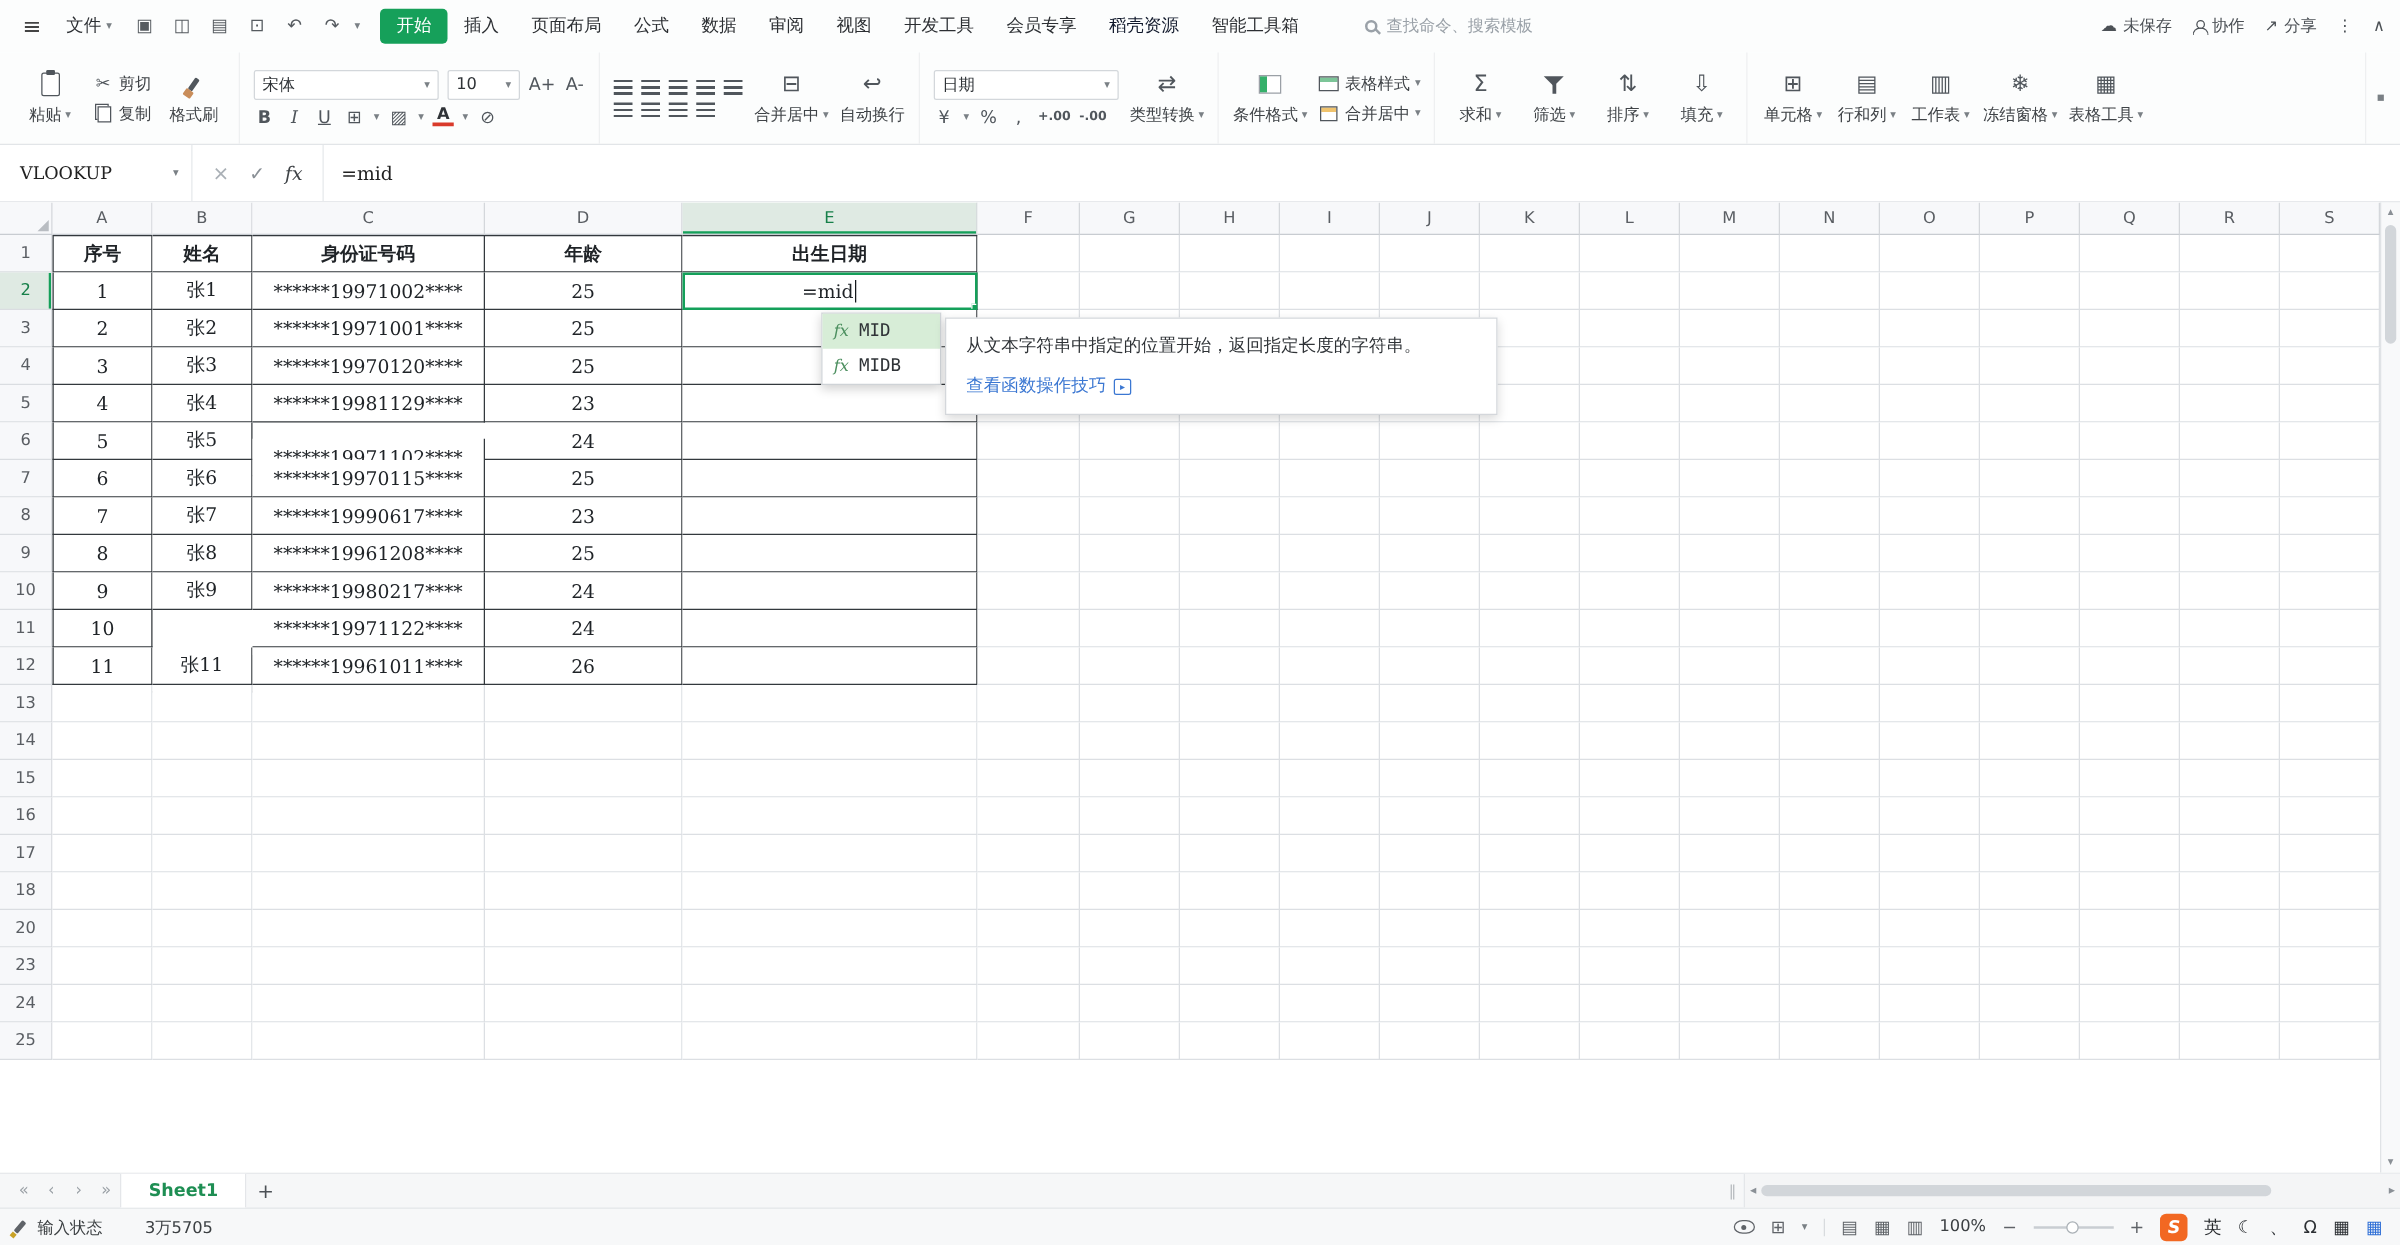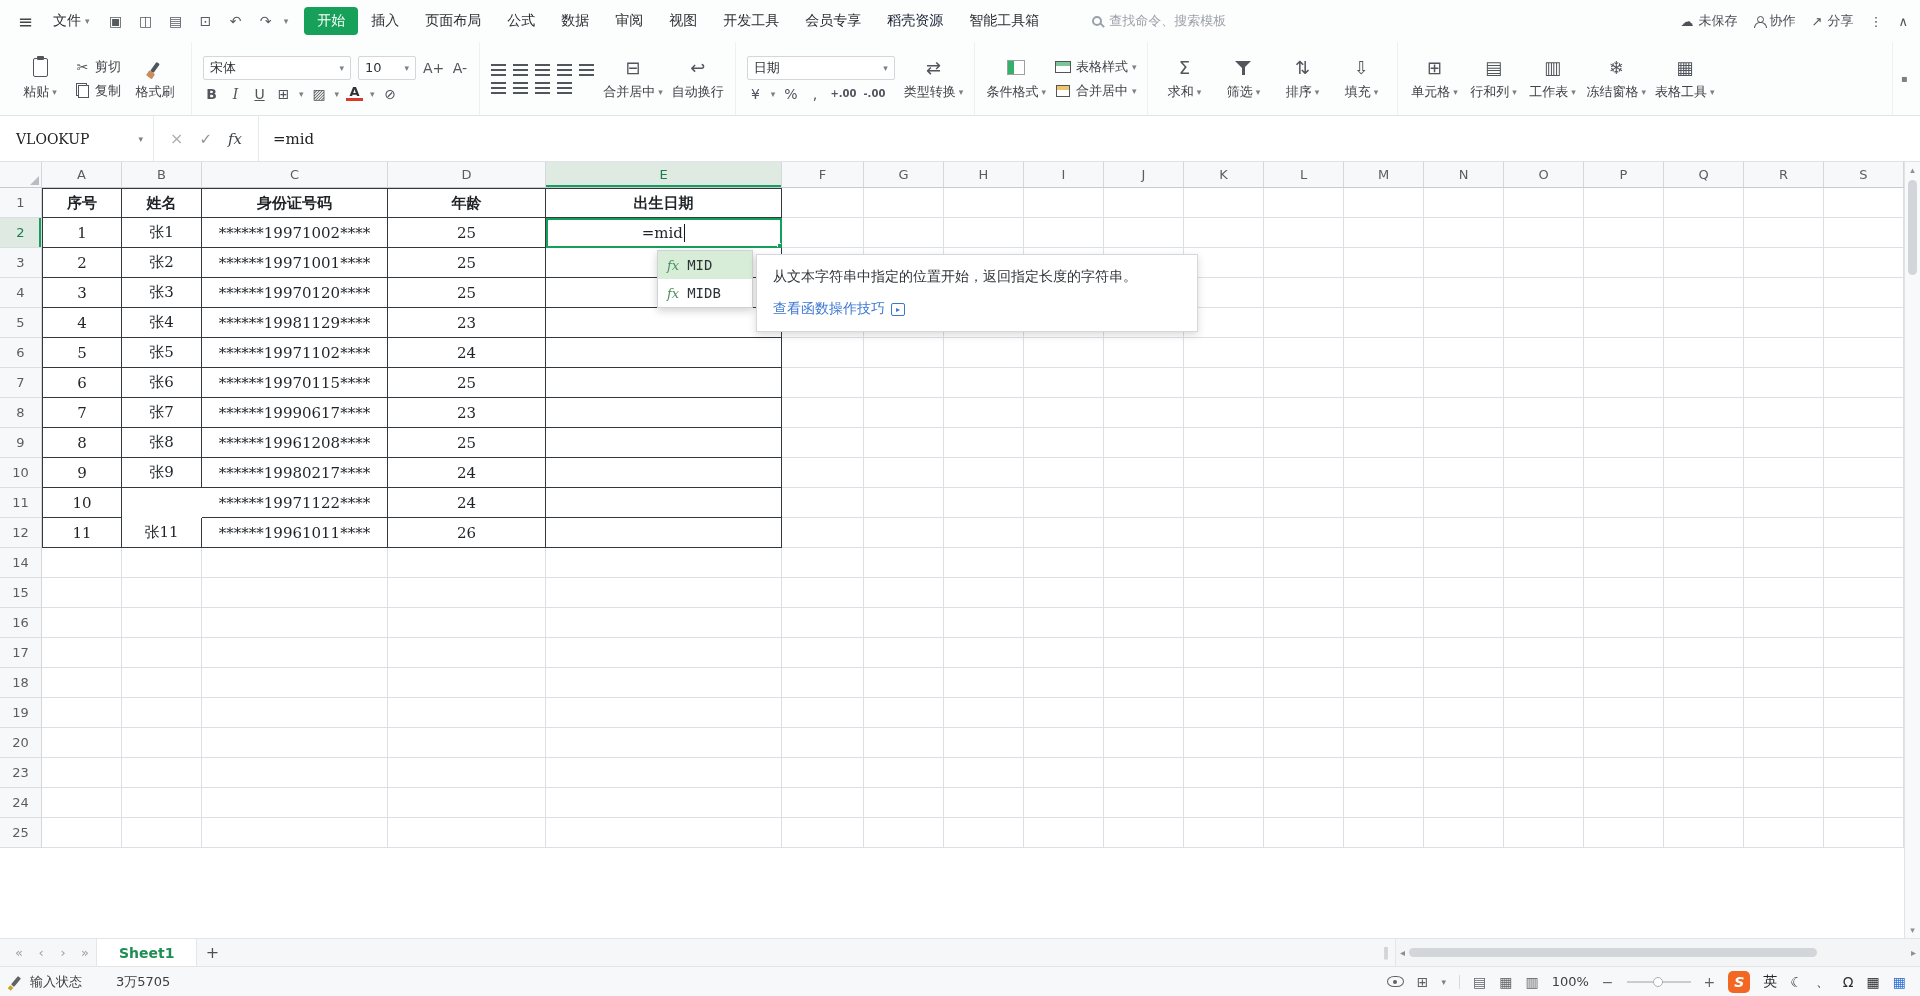--- a/index.html
+++ b/index.html
@@ -546,21 +546,21 @@
           <div class="cell" style="width: 80px;"></div>
           <div class="cell" style="width: 80px;"></div>
           <div class="cell" style="width: 80px;"></div>
           <div class="cell" style="width: 80px;"></div>
           <div class="cell" style="width: 80px;"></div>
         </div>
         <div class="grow">
           <div class="rh">6</div>
           <div class="cell tbl tbl-l" style="width: 80px;">5</div>
           <div class="cell tbl" style="width: 80px;">张5</div>
-          <div class="cell tbl" style="width: 186px;">******19971102****</div>
+          <div class="cell tbl" style="width: 186px; margin-top: 13px;">******19971102****</div>
           <div class="cell tbl" style="width: 158px;">24</div>
           <div class="cell tbl" style="width: 236px;"></div>
           <div class="cell" style="width: 82px;"></div>
           <div class="cell" style="width: 80px;"></div>
           <div class="cell" style="width: 80px;"></div>
           <div class="cell" style="width: 80px;"></div>
           <div class="cell" style="width: 80px;"></div>
           <div class="cell" style="width: 80px;"></div>
           <div class="cell" style="width: 80px;"></div>
           <div class="cell" style="width: 80px;"></div>
@@ -697,21 +697,21 @@
           <div class="cell" style="width: 80px;"></div>
           <div class="cell" style="width: 80px;"></div>
           <div class="cell" style="width: 80px;"></div>
           <div class="cell" style="width: 80px;"></div>
           <div class="cell" style="width: 80px;"></div>
           <div class="cell" style="width: 80px;"></div>
           <div class="cell" style="width: 80px;"></div>
           <div class="cell" style="width: 80px;"></div>
         </div>
         <div class="grow">
-          <div class="rh">14</div>
+          <div class="rh">13</div>
           <div class="cell" style="width: 80px;"></div>
           <div class="cell" style="width: 80px;"></div>
           <div class="cell" style="width: 186px;"></div>
           <div class="cell" style="width: 158px;"></div>
           <div class="cell" style="width: 236px;"></div>
           <div class="cell" style="width: 82px;"></div>
           <div class="cell" style="width: 80px;"></div>
           <div class="cell" style="width: 80px;"></div>
           <div class="cell" style="width: 80px;"></div>
           <div class="cell" style="width: 80px;"></div>
@@ -719,21 +719,21 @@
           <div class="cell" style="width: 80px;"></div>
           <div class="cell" style="width: 80px;"></div>
           <div class="cell" style="width: 80px;"></div>
           <div class="cell" style="width: 80px;"></div>
           <div class="cell" style="width: 80px;"></div>
           <div class="cell" style="width: 80px;"></div>
           <div class="cell" style="width: 80px;"></div>
           <div class="cell" style="width: 80px;"></div>
         </div>
         <div class="grow">
-          <div class="rh">15</div>
+          <div class="rh">14</div>
           <div class="cell" style="width: 80px;"></div>
           <div class="cell" style="width: 80px;"></div>
           <div class="cell" style="width: 186px;"></div>
           <div class="cell" style="width: 158px;"></div>
           <div class="cell" style="width: 236px;"></div>
           <div class="cell" style="width: 82px;"></div>
           <div class="cell" style="width: 80px;"></div>
           <div class="cell" style="width: 80px;"></div>
           <div class="cell" style="width: 80px;"></div>
           <div class="cell" style="width: 80px;"></div>
@@ -741,21 +741,21 @@
           <div class="cell" style="width: 80px;"></div>
           <div class="cell" style="width: 80px;"></div>
           <div class="cell" style="width: 80px;"></div>
           <div class="cell" style="width: 80px;"></div>
           <div class="cell" style="width: 80px;"></div>
           <div class="cell" style="width: 80px;"></div>
           <div class="cell" style="width: 80px;"></div>
           <div class="cell" style="width: 80px;"></div>
         </div>
         <div class="grow">
-          <div class="rh">16</div>
+          <div class="rh">15</div>
           <div class="cell" style="width: 80px;"></div>
           <div class="cell" style="width: 80px;"></div>
           <div class="cell" style="width: 186px;"></div>
           <div class="cell" style="width: 158px;"></div>
           <div class="cell" style="width: 236px;"></div>
           <div class="cell" style="width: 82px;"></div>
           <div class="cell" style="width: 80px;"></div>
           <div class="cell" style="width: 80px;"></div>
           <div class="cell" style="width: 80px;"></div>
           <div class="cell" style="width: 80px;"></div>
@@ -763,21 +763,21 @@
           <div class="cell" style="width: 80px;"></div>
           <div class="cell" style="width: 80px;"></div>
           <div class="cell" style="width: 80px;"></div>
           <div class="cell" style="width: 80px;"></div>
           <div class="cell" style="width: 80px;"></div>
           <div class="cell" style="width: 80px;"></div>
           <div class="cell" style="width: 80px;"></div>
           <div class="cell" style="width: 80px;"></div>
         </div>
         <div class="grow">
-          <div class="rh">17</div>
+          <div class="rh">16</div>
           <div class="cell" style="width: 80px;"></div>
           <div class="cell" style="width: 80px;"></div>
           <div class="cell" style="width: 186px;"></div>
           <div class="cell" style="width: 158px;"></div>
           <div class="cell" style="width: 236px;"></div>
           <div class="cell" style="width: 82px;"></div>
           <div class="cell" style="width: 80px;"></div>
           <div class="cell" style="width: 80px;"></div>
           <div class="cell" style="width: 80px;"></div>
           <div class="cell" style="width: 80px;"></div>
@@ -785,21 +785,21 @@
           <div class="cell" style="width: 80px;"></div>
           <div class="cell" style="width: 80px;"></div>
           <div class="cell" style="width: 80px;"></div>
           <div class="cell" style="width: 80px;"></div>
           <div class="cell" style="width: 80px;"></div>
           <div class="cell" style="width: 80px;"></div>
           <div class="cell" style="width: 80px;"></div>
           <div class="cell" style="width: 80px;"></div>
         </div>
         <div class="grow">
-          <div class="rh">18</div>
+          <div class="rh">17</div>
           <div class="cell" style="width: 80px;"></div>
           <div class="cell" style="width: 80px;"></div>
           <div class="cell" style="width: 186px;"></div>
           <div class="cell" style="width: 158px;"></div>
           <div class="cell" style="width: 236px;"></div>
           <div class="cell" style="width: 82px;"></div>
           <div class="cell" style="width: 80px;"></div>
           <div class="cell" style="width: 80px;"></div>
           <div class="cell" style="width: 80px;"></div>
           <div class="cell" style="width: 80px;"></div>
@@ -807,21 +807,21 @@
           <div class="cell" style="width: 80px;"></div>
           <div class="cell" style="width: 80px;"></div>
           <div class="cell" style="width: 80px;"></div>
           <div class="cell" style="width: 80px;"></div>
           <div class="cell" style="width: 80px;"></div>
           <div class="cell" style="width: 80px;"></div>
           <div class="cell" style="width: 80px;"></div>
           <div class="cell" style="width: 80px;"></div>
         </div>
         <div class="grow">
-          <div class="rh">19</div>
+          <div class="rh">18</div>
           <div class="cell" style="width: 80px;"></div>
           <div class="cell" style="width: 80px;"></div>
           <div class="cell" style="width: 186px;"></div>
           <div class="cell" style="width: 158px;"></div>
           <div class="cell" style="width: 236px;"></div>
           <div class="cell" style="width: 82px;"></div>
           <div class="cell" style="width: 80px;"></div>
           <div class="cell" style="width: 80px;"></div>
           <div class="cell" style="width: 80px;"></div>
           <div class="cell" style="width: 80px;"></div>

